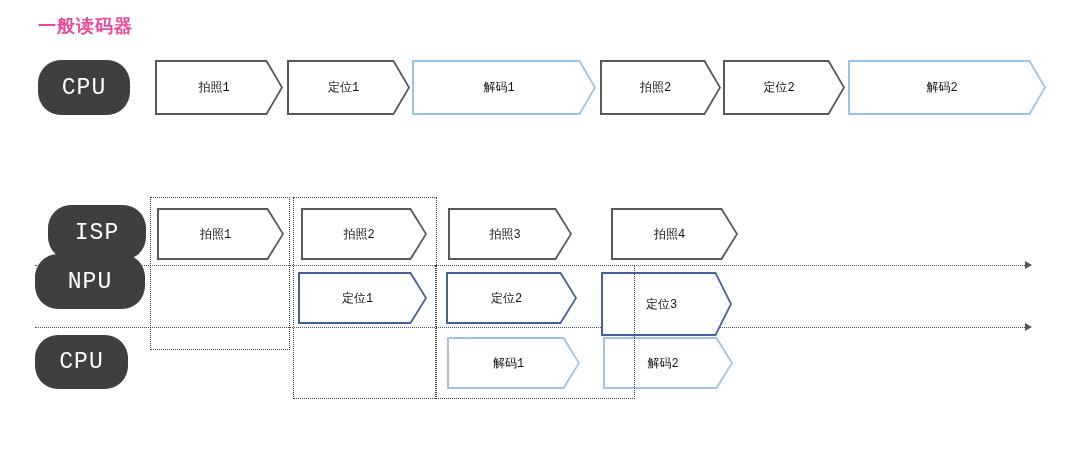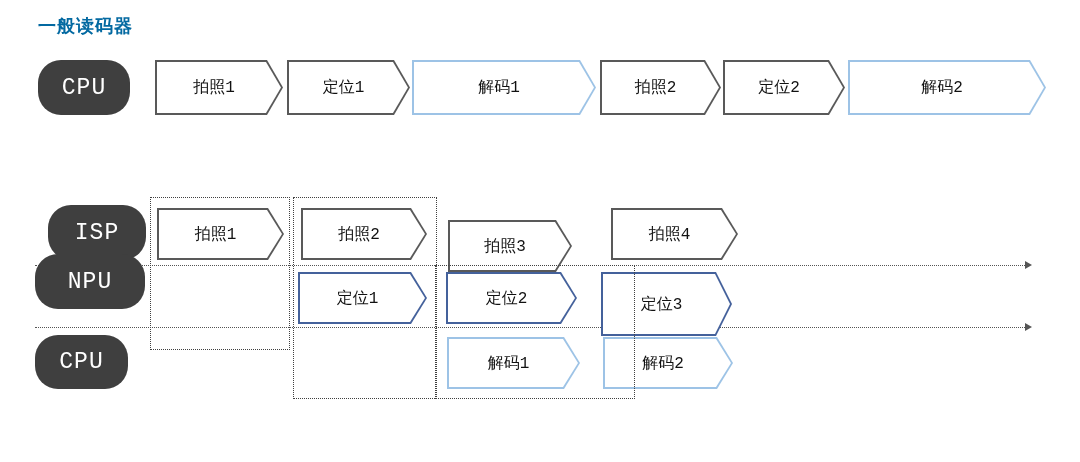--- a/index.html
+++ b/index.html
@@ -1,34 +1,34 @@
 <!DOCTYPE html>
 <html style="--dark-box: #3F3F3F; --gray-border: #595959; --light-blue: #9DC3E6; --dark-blue: #44619B;"><head>
 <meta charset="utf-8">
 <style>
   html,body{margin:0;padding:0;background:#ffffff;}
   body{font-family:"Liberation Mono","DejaVu Sans",sans-serif;}
   .canvas{position:relative;width:1080px;height:462px;background:#ffffff;overflow:hidden;}
 
-  .sec-title{position:absolute;font-size:18px;font-weight:bold;color:#0369a1;letter-spacing:1px;}
+  .sec-title{position:absolute;font-size:18px;font-weight:bold;color:#ec4899;letter-spacing:1px;}
   #title-general{left:38px;top:14px;}
   #title-opt{left:38px;top:164px;}
 
   .chip{position:absolute;background:var(--dark-box);color:#fff;border-radius:23px;
         display:flex;align-items:center;justify-content:center;
         font-size:23px;letter-spacing:1px;z-index:4;}
 
   .arrow{position:absolute;z-index:3;}
   .arrow .ab{position:absolute;inset:0;
      clip-path:polygon(0 0,calc(100% - 16px) 0,100% 50%,calc(100% - 16px) 100%,0 100%);
      filter:drop-shadow(1px 2px 1px rgba(100,100,100,0.35));}
   .arrow .af{position:absolute;inset:2px;background:#ffffff;
      clip-path:polygon(0 0,calc(100% - 15px) 0,100% 50%,calc(100% - 15px) 100%,0 100%);}
   .arrow .al{position:absolute;inset:0;display:flex;align-items:center;justify-content:center;
-     font-size:16px;color:#111;padding-right:10px;box-sizing:border-box;}
+     font-size:12px;color:#111;padding-right:10px;box-sizing:border-box;}
   .arrow.gray .ab{background:var(--gray-border);}
   .arrow.blue .ab{background:var(--light-blue);}
   .arrow.navy .ab{background:var(--dark-blue);}
 
   .timeline{position:absolute;left:35px;width:990px;height:0;
      border-top:1.5px dotted #555;z-index:1;}
   .timeline .tip{position:absolute;right:-7px;top:-5px;width:0;height:0;
      border-left:7px solid #555;border-top:4px solid transparent;border-bottom:4px solid transparent;}
   #timeline-1{top:265px;}
   #timeline-2{top:327px;}
@@ -96,21 +96,21 @@
       <div class="arrow gray" style="left: 157px; top: 208px; width: 127px; height: 52px;">
         <div class="ab"></div>
         <div class="af"></div>
         <span class="al">拍照1</span>
       </div>
       <div class="arrow gray" style="left: 301px; top: 208px; width: 126px; height: 52px;">
         <div class="ab"></div>
         <div class="af"></div>
         <span class="al">拍照2</span>
       </div>
-      <div class="arrow gray" style="left: 448px; top: 220px; width: 124px; height: 52px;">
+      <div class="arrow gray" style="left: 448px; top: 208px; width: 124px; height: 52px;">
         <div class="ab"></div>
         <div class="af"></div>
         <span class="al">拍照3</span>
       </div>
       <div class="arrow gray" style="left: 603px; top: 208px; width: 127px; height: 52px; margin-left: 8px;">
         <div class="ab"></div>
         <div class="af"></div>
         <span class="al">拍照4</span>
       </div>
       <div class="chip" style="left: 35px; top: 254px; width: 110px; height: 55px;">NPU</div>

